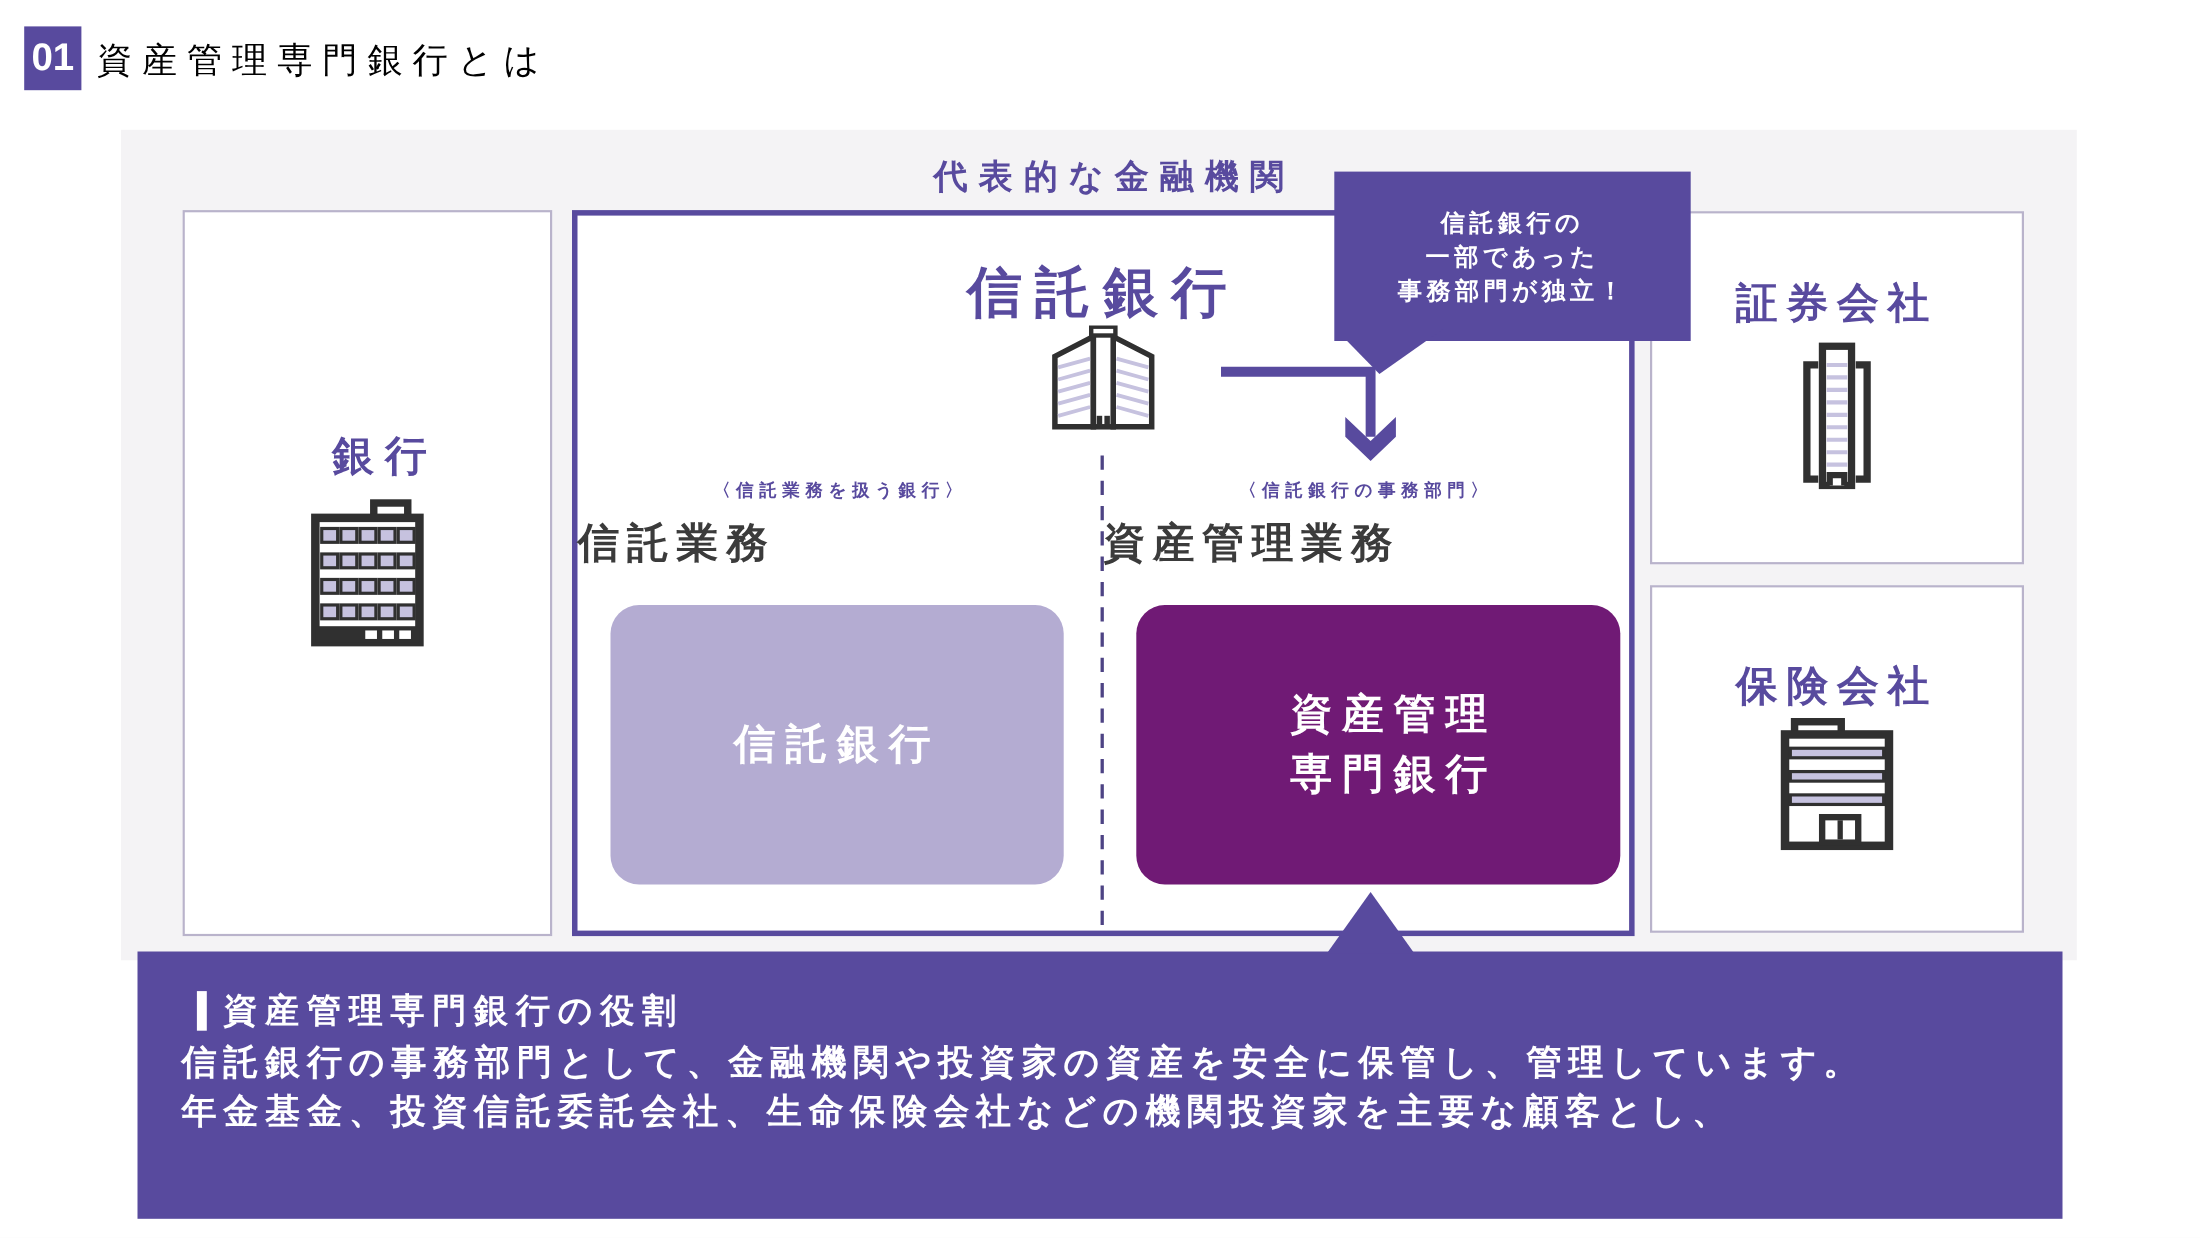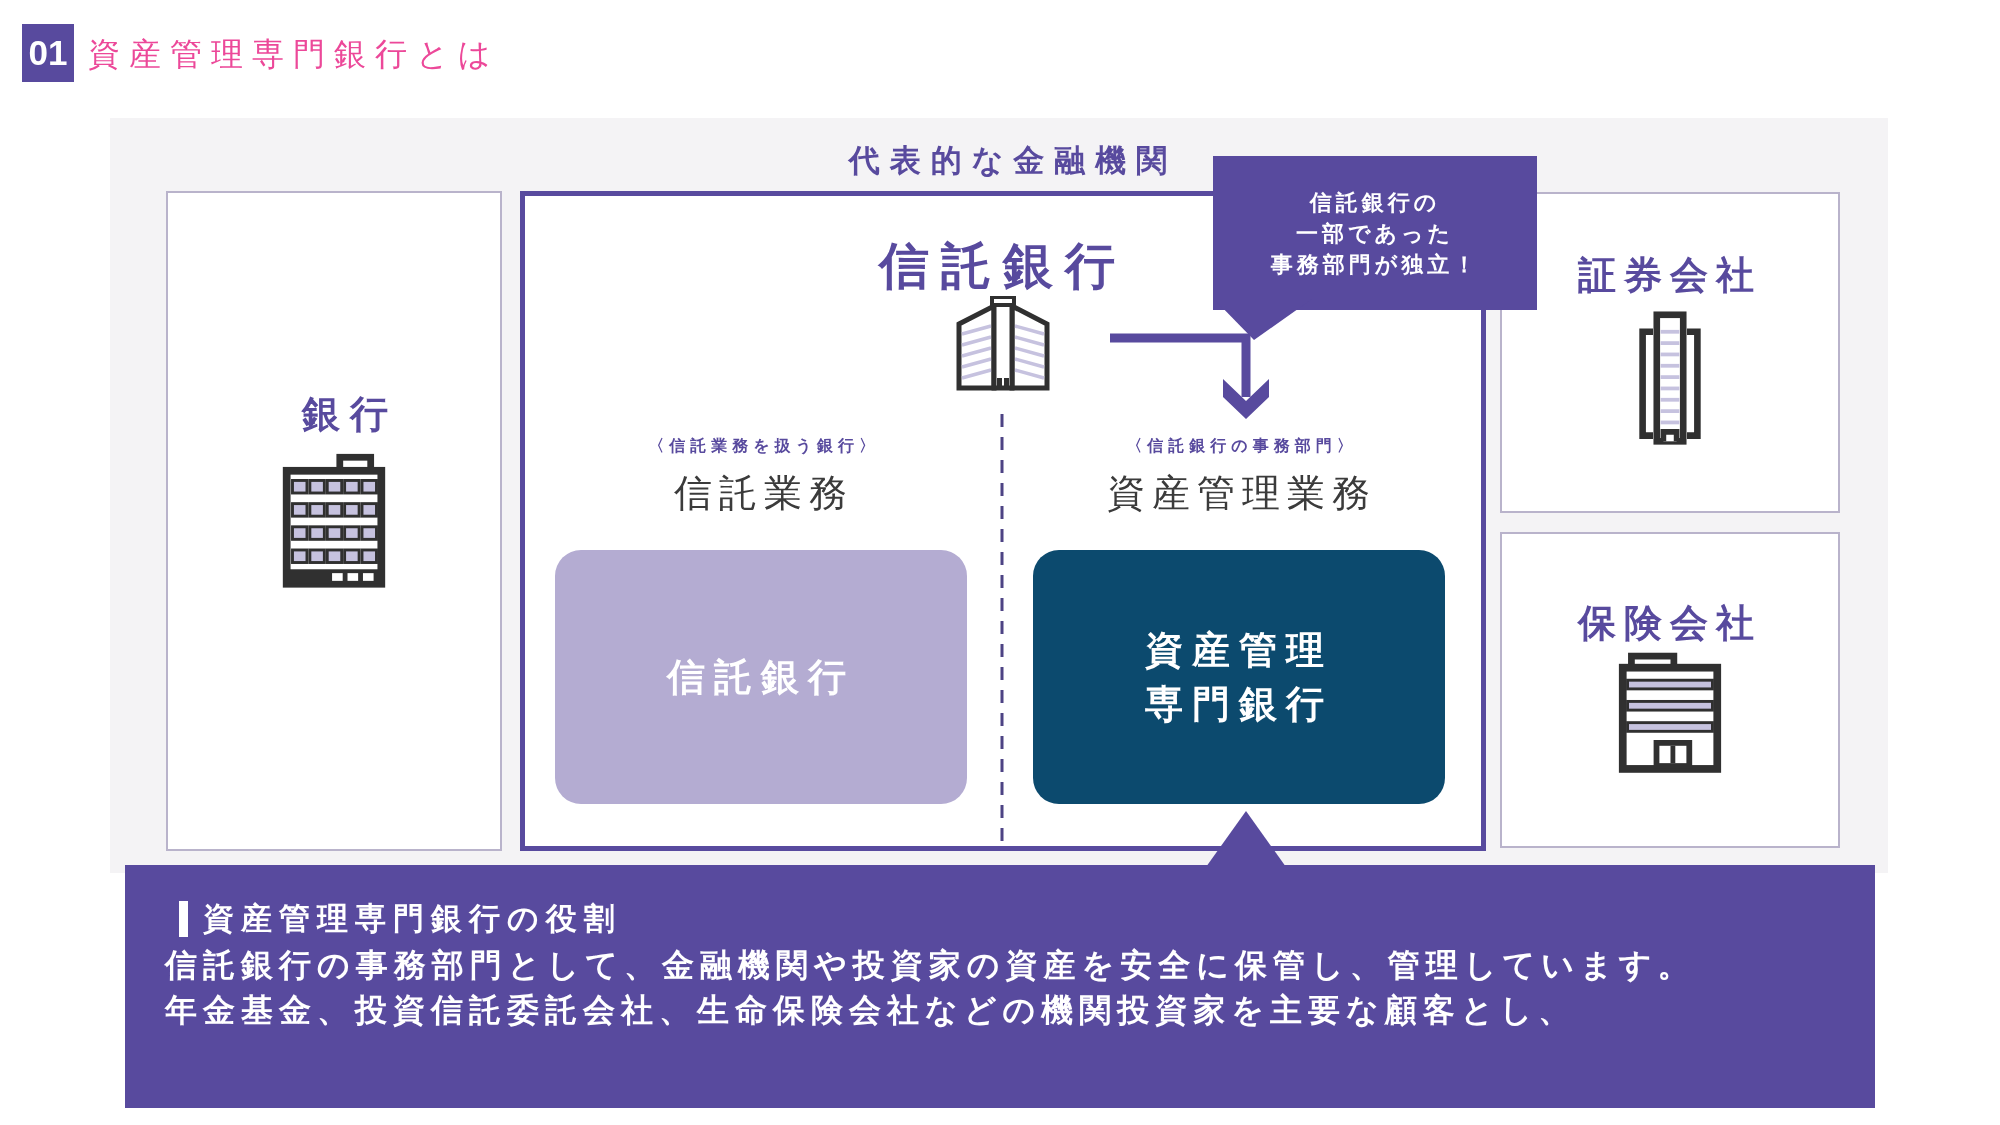--- a/index.html
+++ b/index.html
@@ -4,21 +4,21 @@
 <style>
   html,body{margin:0;padding:0;background:#fff;}
   .page{position:relative;width:2000px;height:1125px;background:#ffffff;overflow:hidden;
         font-family:"Liberation Sans","DejaVu Sans",sans-serif;}
 
   
   .badge{position:absolute;left:22px;top:24px;width:52px;height:58px;background:#584a9e;
          color:#fff;display:flex;align-items:center;justify-content:center;
          font-size:35px;font-weight:bold;}
   .page-title{position:absolute;left:88px;top:33px;margin:0;font-size:32px;font-weight:500;
-         letter-spacing:9px;color:#ec4899;}
+         letter-spacing:9px;color:#000000;}
 
   
   .panel{position:absolute;left:110px;top:118px;width:1778px;height:755px;background:#f4f3f5;}
   .panel-title{position:absolute;left:493px;top:22px;width:820px;text-align:center;
          font-size:31px;font-weight:bold;letter-spacing:10px;color:#584a9e;}
 
   .box{position:absolute;background:#fff;border:2px solid #b9b3cb;box-sizing:border-box;}
   .box-label{position:absolute;width:100%;text-align:center;font-weight:bold;color:#584a9e;}
   .icon{position:absolute;left:50%;transform:translateX(-50%);}
 
@@ -28,28 +28,28 @@
 
   .trust-box{left:410px;top:73px;width:966px;height:660px;border:5px solid #584a9e;}
   .trust-title{position:absolute;top:37px;width:100%;text-align:center;font-size:50px;
          font-weight:bold;letter-spacing:12px;color:#584a9e;}
   .trust-box .icon{top:100px;}
   .col{position:absolute;top:0;height:100%;width:478px;}
   .col-left{left:0;}
   .col-right{left:478px;}
   .bracket-label{position:absolute;top:240px;width:100%;text-align:center;font-size:16px;
          font-weight:bold;letter-spacing:5px;color:#584a9e;}
-  .col-heading{position:absolute;top:272px;width:100%;text-align:center;font-size:38px;
-         font-weight:normal;letter-spacing:7px;color:#3b3b3b;}
+  .col-heading{position:absolute;top:272px;width:100%;font-size:38px;
+         font-weight:bold;letter-spacing:7px;color:#3b3b3b;}
   .card{position:absolute;top:354px;left:30px;width:412px;height:254px;border-radius:26px;
          display:flex;flex-direction:column;align-items:center;justify-content:center;
          color:#fff;font-size:38px;font-weight:bold;letter-spacing:9px;line-height:54px;
          text-align:center;}
   .card-light{background:#b4acd2;}
-  .card-dark{background:#0c4a6e;}
+  .card-dark{background:#701a75;padding-left:28px;}
 
   .securities-box{left:1390px;top:74px;width:340px;height:321px;}
   .securities-box .box-label{top:56px;font-size:38px;letter-spacing:8px;}
   .securities-box .icon{top:116px;}
   .insurance-box{left:1390px;top:414px;width:340px;height:316px;}
   .insurance-box .box-label{top:64px;font-size:38px;letter-spacing:8px;}
   .insurance-box .icon{top:118px;}
 
   
   .callout{position:absolute;left:1213px;top:156px;width:324px;height:154px;background:#584a9e;

